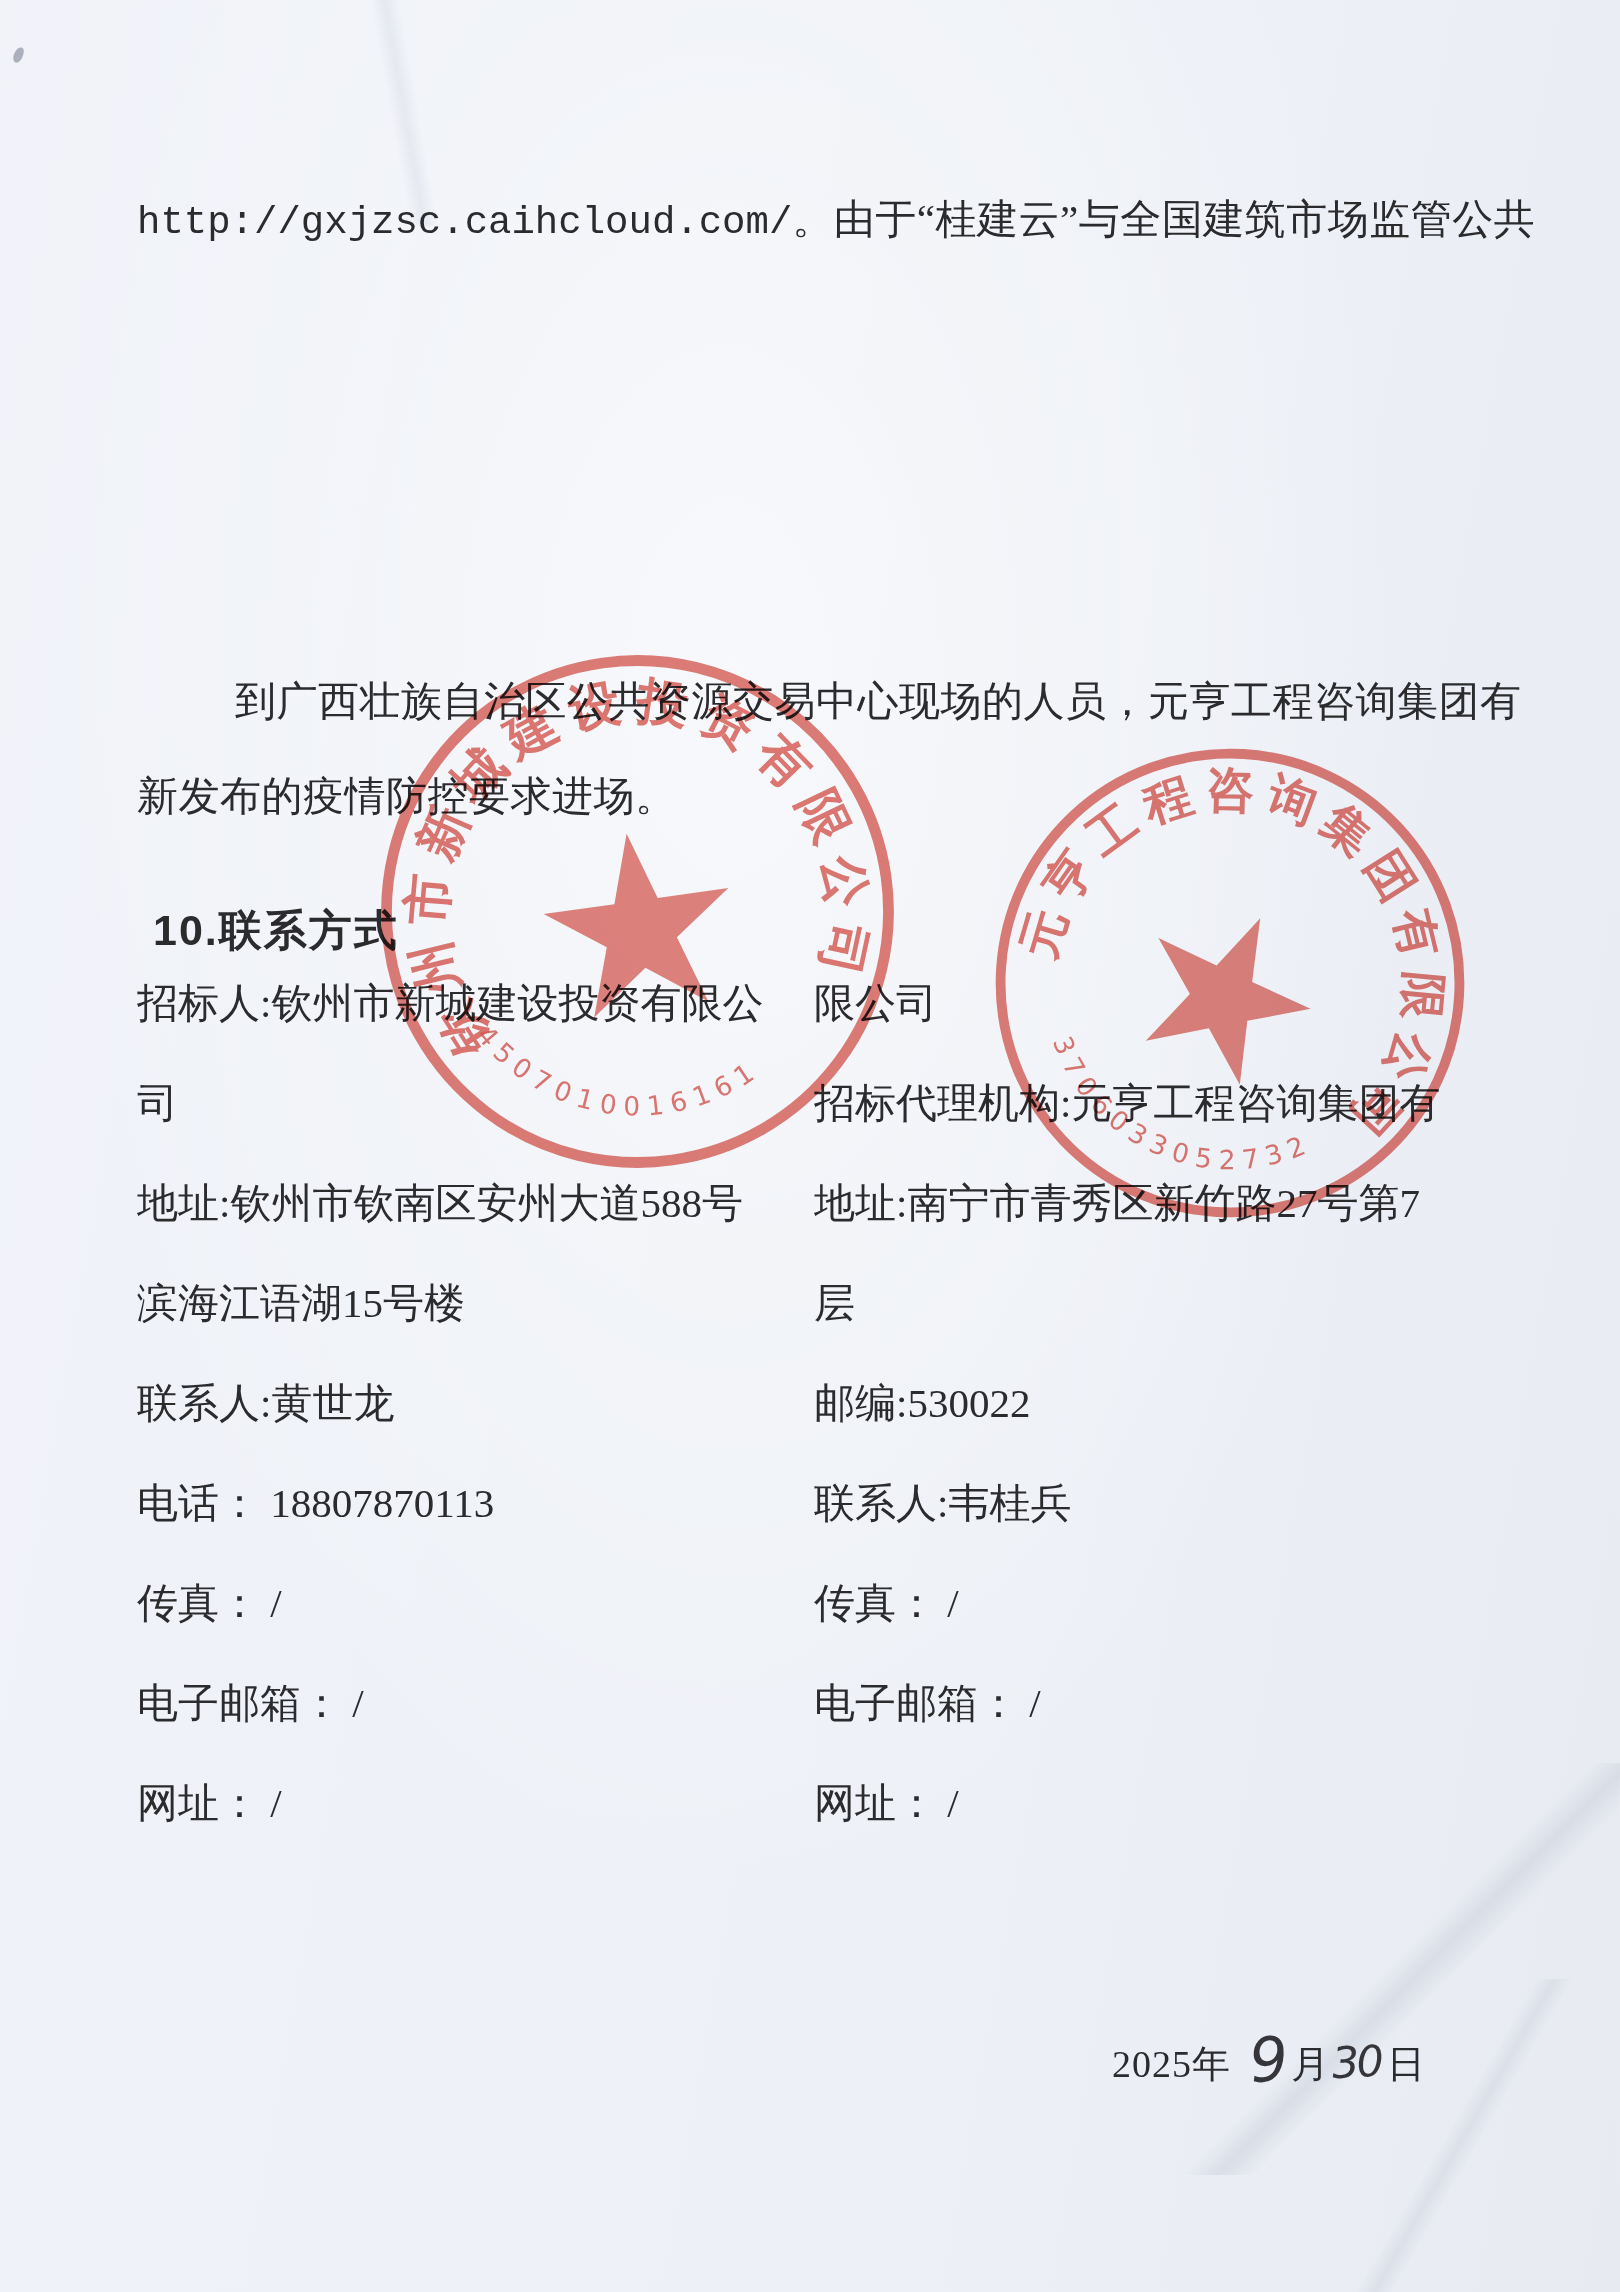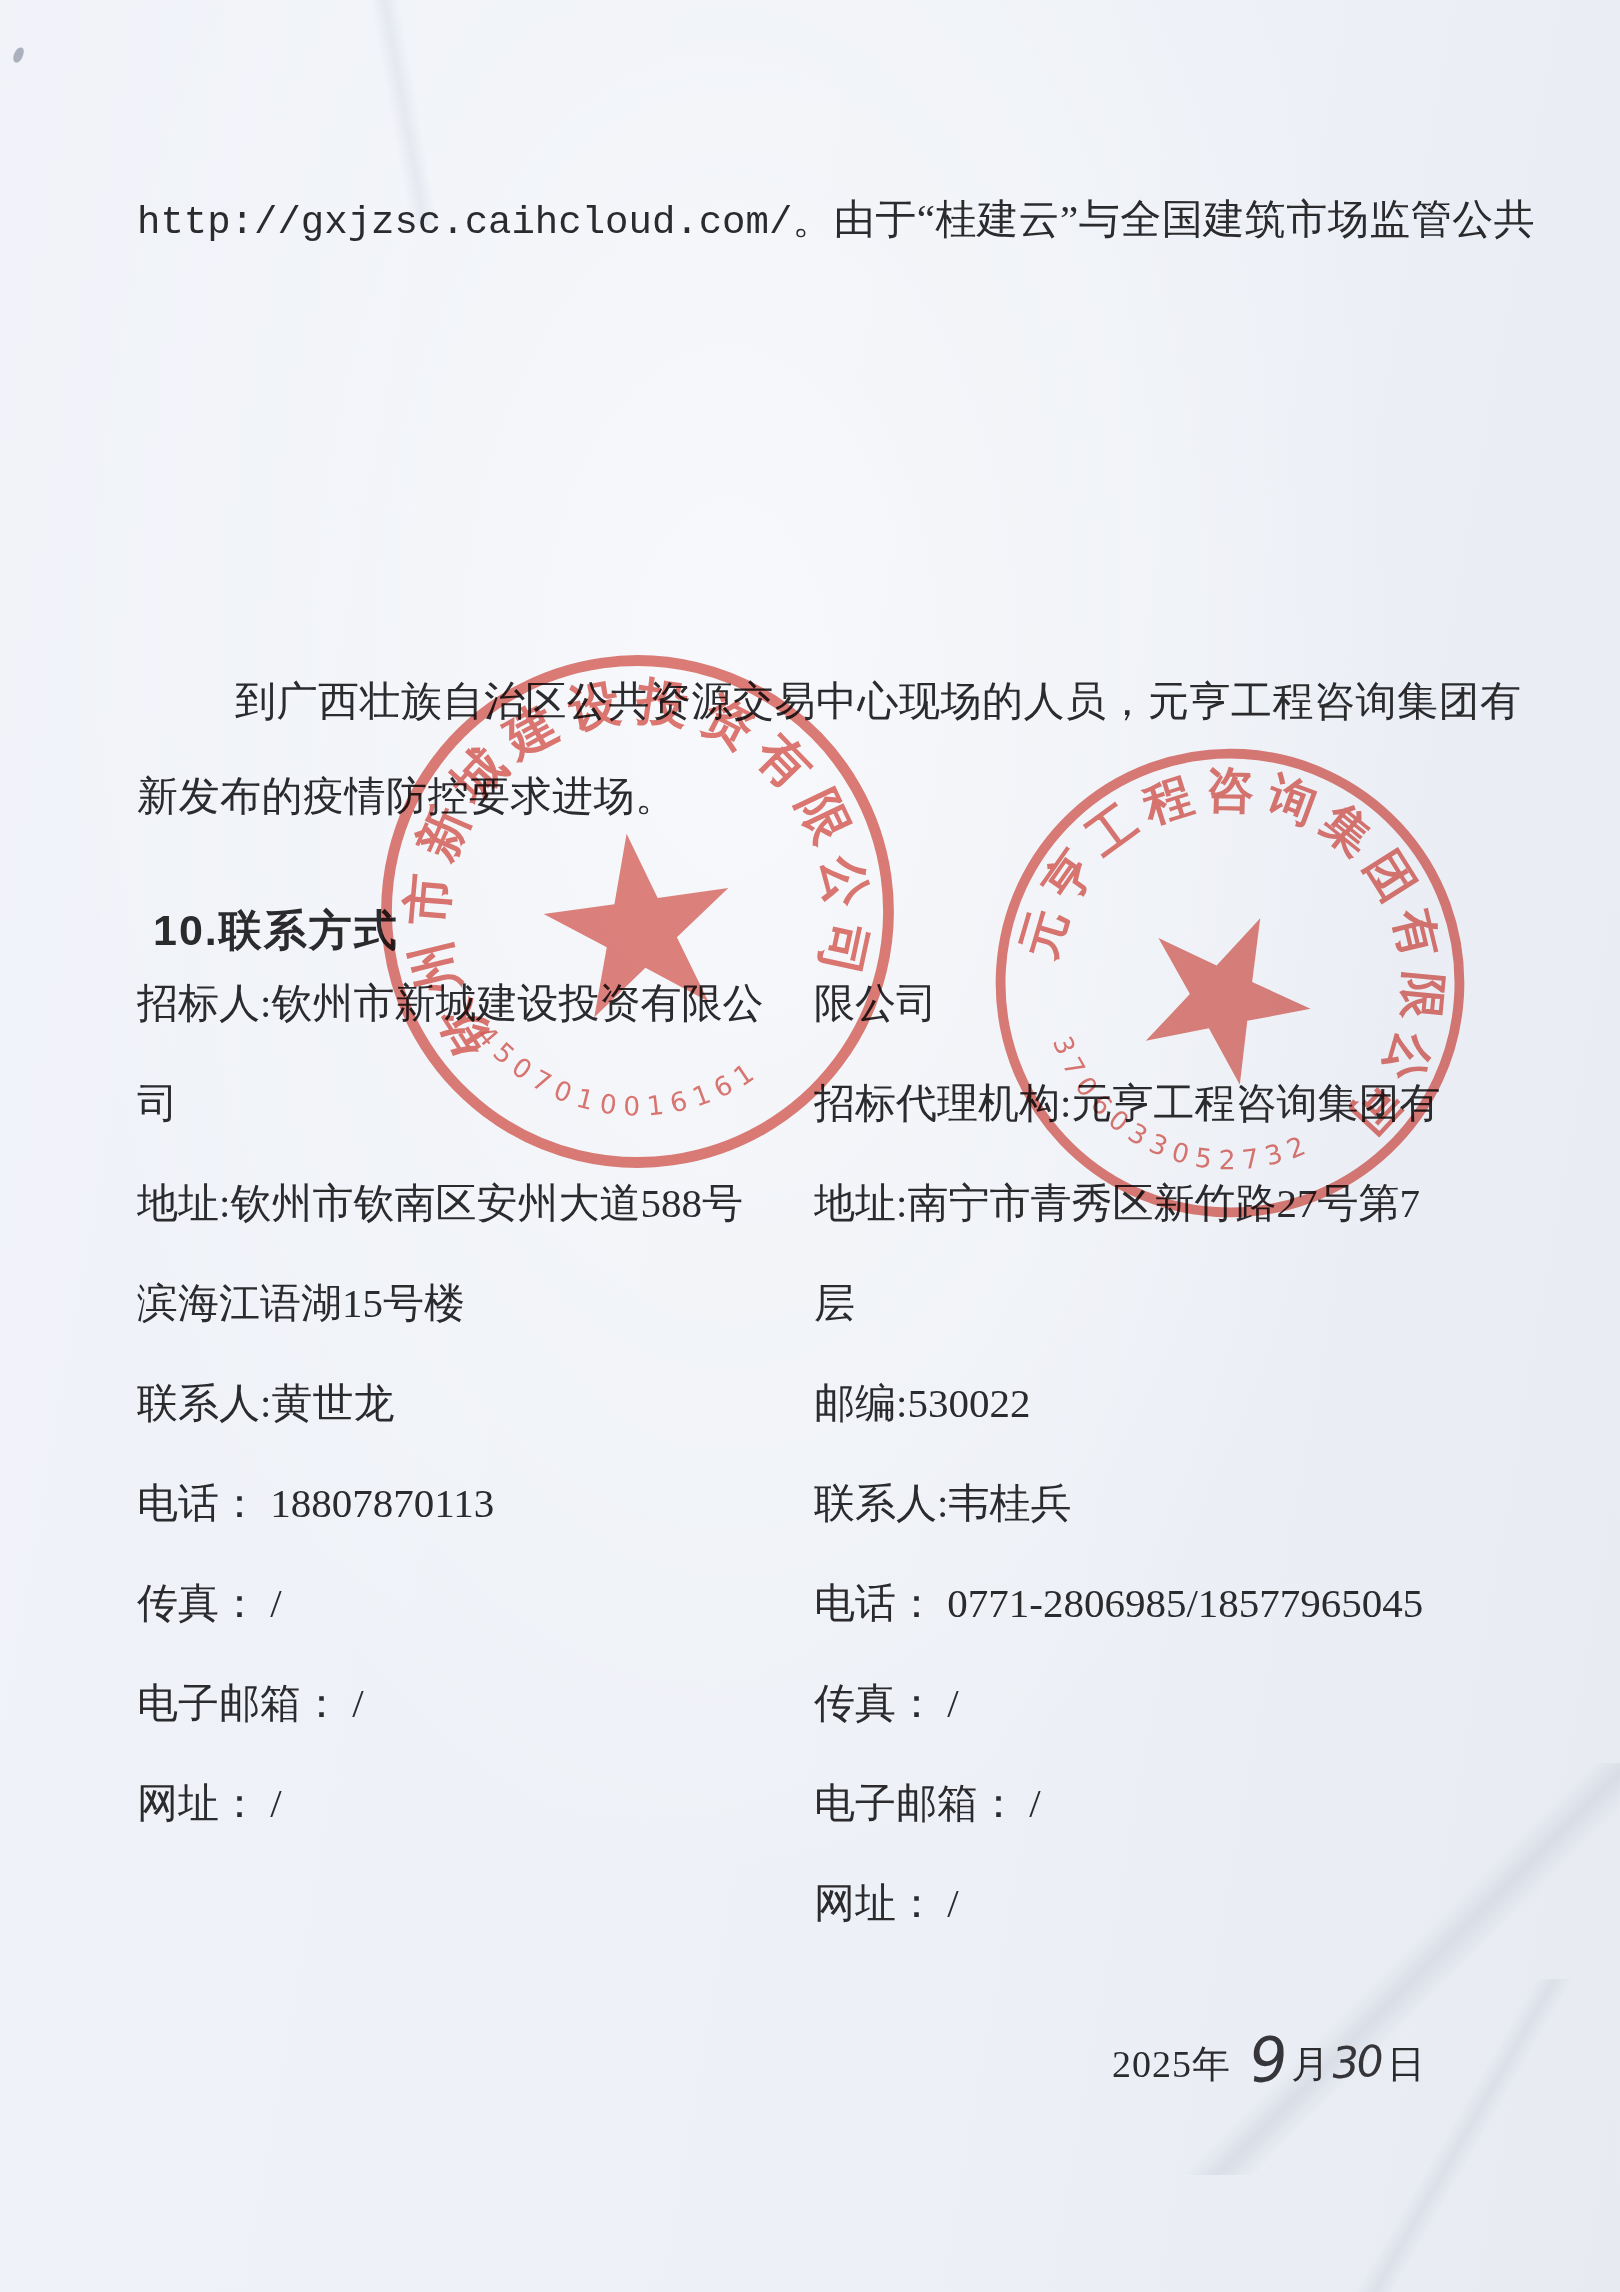--- a/index.html
+++ b/index.html
@@ -89,21 +89,20 @@
   </div>
 
   <div class="col col-right">
     <div>
         <div class="tline">限公司</div>
         <div class="tline">招标代理机构:元亨工程咨询集团有</div>
         <div class="tline">地址:南宁市青秀区新竹路27号第7</div>
         <div class="tline">层</div>
         <div class="tline">邮编:530022</div>
         <div class="tline">联系人:韦桂兵</div>
-        <div class="tline">电话： 0771-2806985/18577965045</div>
         <div class="tline">传真： /</div>
         <div class="tline">电子邮箱： /</div>
         <div class="tline">网址： /</div>
       </div>
   </div>
 
   <svg class="seal seal-left" width="549" height="549" viewBox="0 0 560 560">
     <defs>
       <path id="sealL-arc" d="M 119.5 392.5 A 196 196 0 1 1 440.5 392.5" fill="none"></path>
       <path id="sealL-num" d="M 91.5 368 A 208 208 0 0 0 468.5 368" fill="none"></path>

